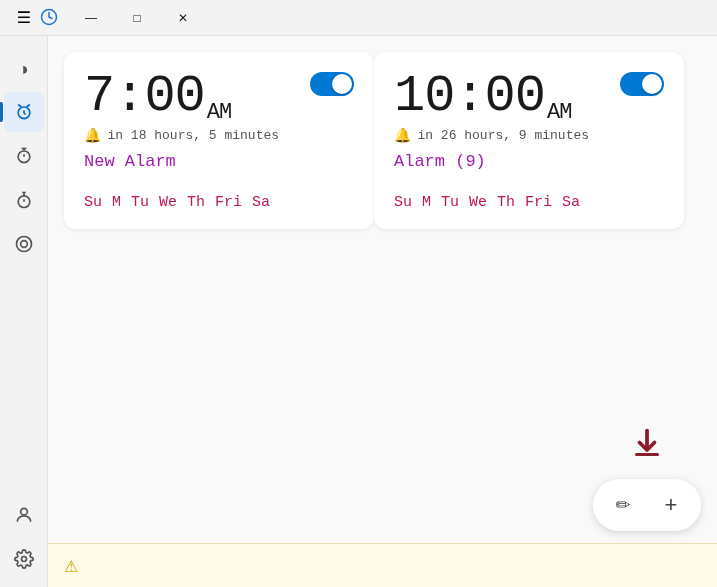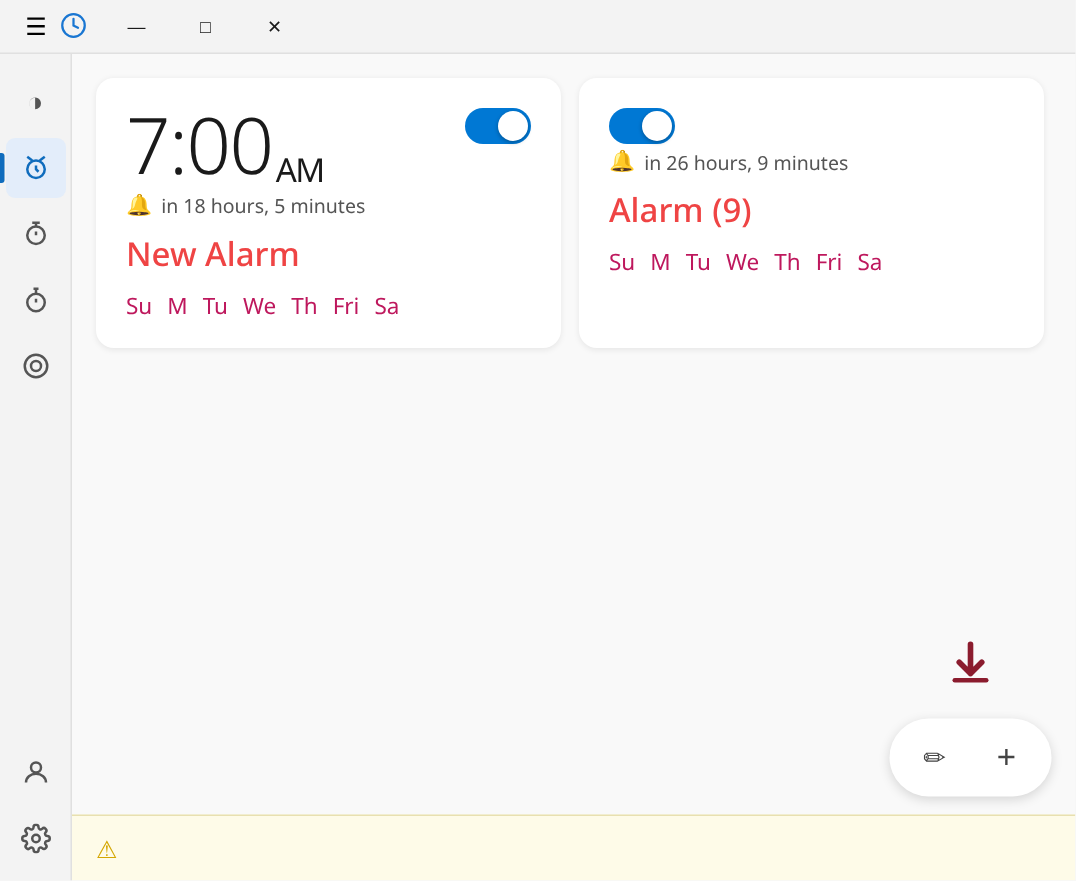--- a/index.html
+++ b/index.html
@@ -114,22 +114,23 @@
       flex: 1;
       background: #f9f9f9;
       display: flex;
       flex-direction: column;
       position: relative;
       overflow: hidden;
     }
     .alarm-grid {
       display: flex;
       flex-wrap: wrap;
-      gap: 12px;
+      gap: 0;
       padding: 16px;
+      font-family: Liberation Mono, monospace;
     }
 
     
     .alarm-card {
       background: white;
       border-radius: 12px;
       padding: 16px 20px 18px 20px;
       width: 310px;
       box-shadow: 0 1px 4px rgba(0,0,0,0.08);
       cursor: pointer;
@@ -184,24 +185,24 @@
       gap: 6px;
       font-size: 13px;
       color: #555;
       margin-bottom: 8px;
     }
     .bell-icon {
       font-size: 14px;
       color: #555;
     }
     .alarm-name {
-      font-size: 22px;
+      font-size: 17px;
       font-weight: 500;
-      color: #ef4444;
-      margin-bottom: 10px;
+      color: #a21caf;
+      margin-bottom: 23px;
     }
     .alarm-days {
       display: flex;
       gap: 10px;
     }
     .day-label {
       font-size: 15px;
       color: #be185d;
     }
 
@@ -376,20 +377,23 @@
           <span class="day-label">Tu</span>
           <span class="day-label">We</span>
           <span class="day-label">Th</span>
           <span class="day-label">Fri</span>
           <span class="day-label">Sa</span>
         </div>
       </div>
 
       <div class="alarm-card">
         <div class="alarm-card-header">
+          <div class="alarm-time">
+            <span>10:00</span><span class="period">AM</span>
+          </div>
           <div class="toggle on" title="Toggle alarm"></div>
         </div>
         <div class="alarm-countdown">
           <span class="bell-icon">🔔</span>
           <span>in 26 hours, 9 minutes</span>
         </div>
         <div class="alarm-name">Alarm (9)</div>
         <div class="alarm-days">
           <span class="day-label">Su</span>
           <span class="day-label">M</span>

